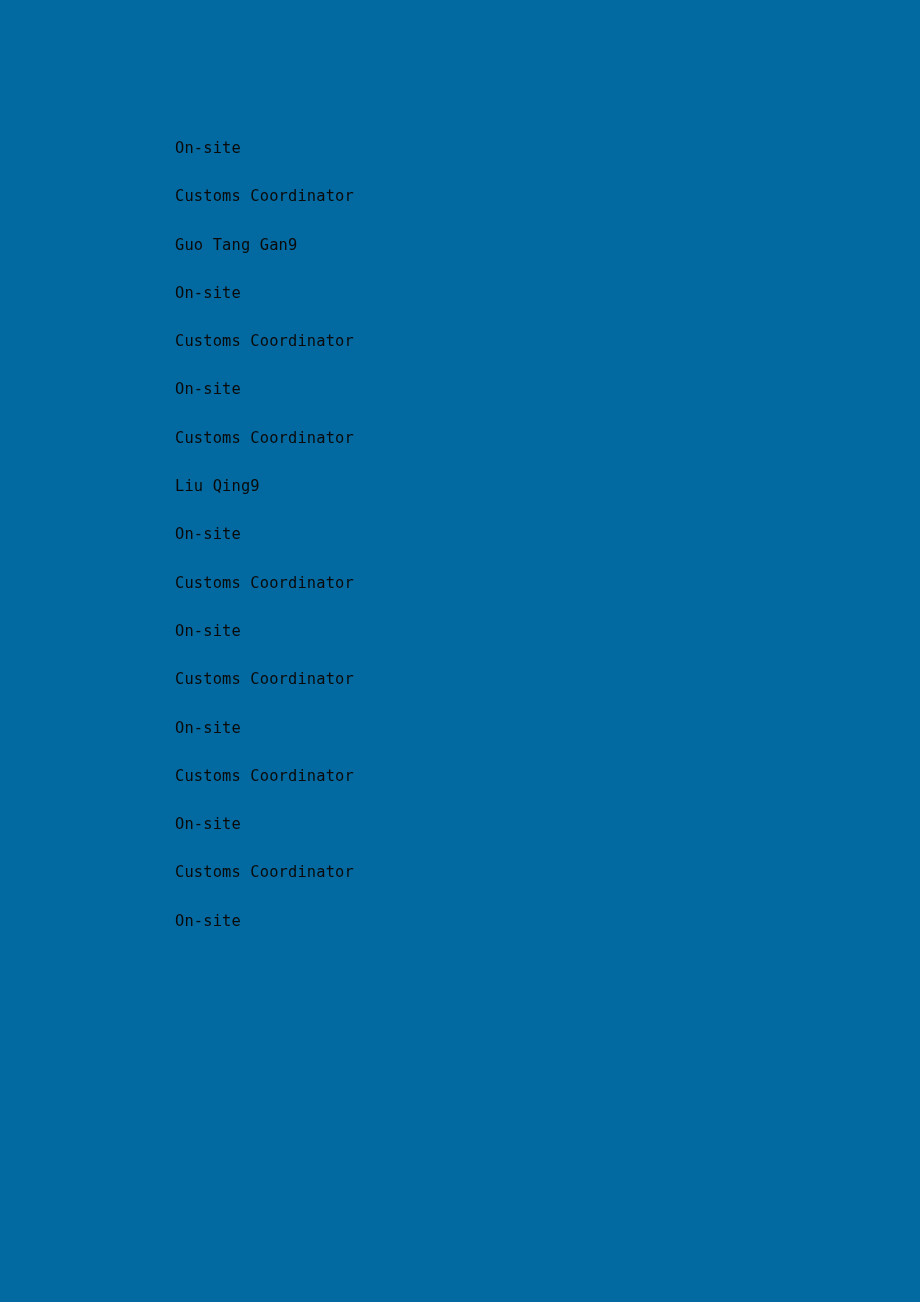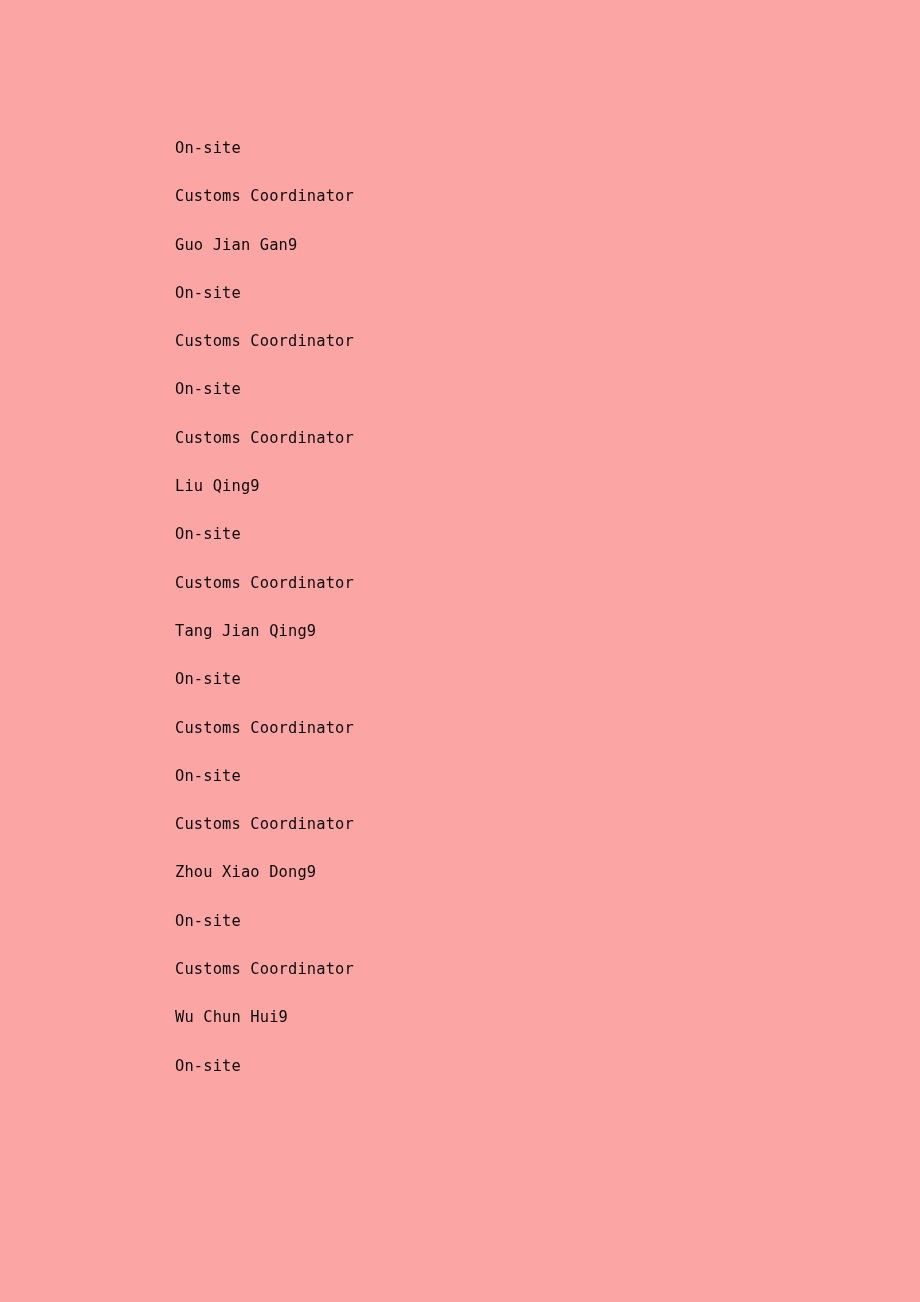--- a/index.html
+++ b/index.html
@@ -14,21 +14,21 @@
     color: #000000;
     overflow: hidden;
     position: relative;
   }
   .page {
     position: absolute;
     left: 0;
     top: 0;
     width: 920px;
     height: 1302px;
-    background: #fca5a5;
+    background: #0369a1;
     box-sizing: border-box;
   }
   .doc-body {
     position: absolute;
     left: 175px;
     top: 124px;
     width: 570px;
   }
   .para {
     display: block;
@@ -45,33 +45,30 @@
   }
 </style>
 </head>
 <body>
 
 <div class="page">
   <div class="doc-body">
 
     <p class="para">On-site</p>
     <p class="para">Customs Coordinator</p>
-    <p class="para">Guo Jian Gan9</p>
+    <p class="para">Guo Tang Gan9</p>
     <p class="para">On-site</p>
     <p class="para">Customs Coordinator</p>
     <p class="para">On-site</p>
     <p class="para">Customs Coordinator</p>
     <p class="para">Liu Qing9</p>
     <p class="para">On-site</p>
     <p class="para">Customs Coordinator</p>
-    <p class="para">Tang Jian Qing9</p>
     <p class="para">On-site</p>
     <p class="para">Customs Coordinator</p>
     <p class="para">On-site</p>
     <p class="para">Customs Coordinator</p>
-    <p class="para">Zhou Xiao Dong9</p>
     <p class="para">On-site</p>
     <p class="para">Customs Coordinator</p>
-    <p class="para">Wu Chun Hui9</p>
     <p class="para">On-site</p>
 
   </div>
 </div>
 
 </body></html>

